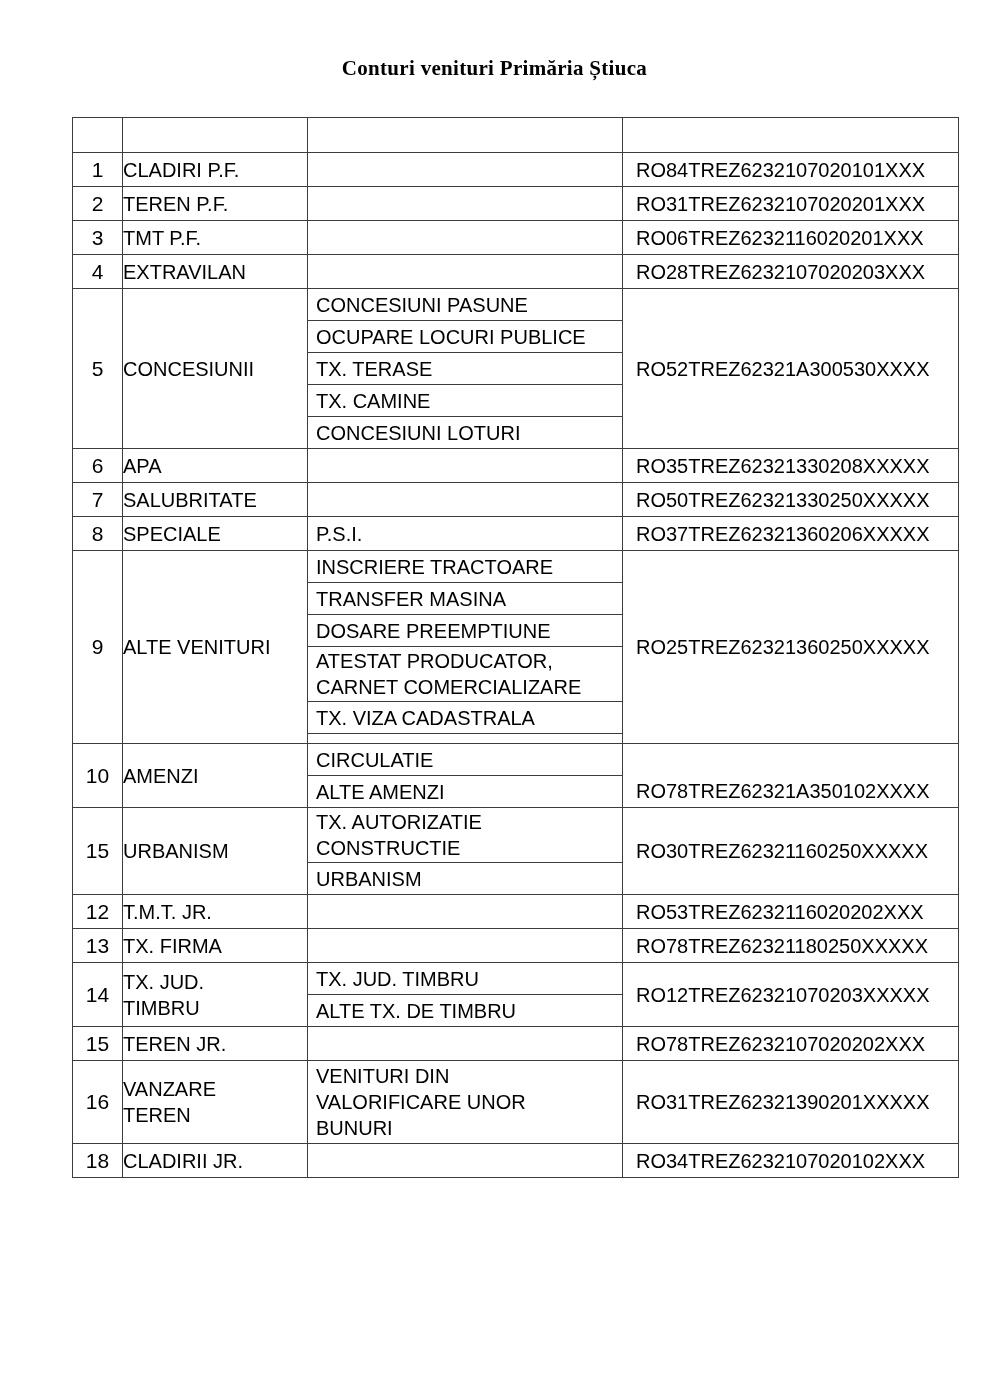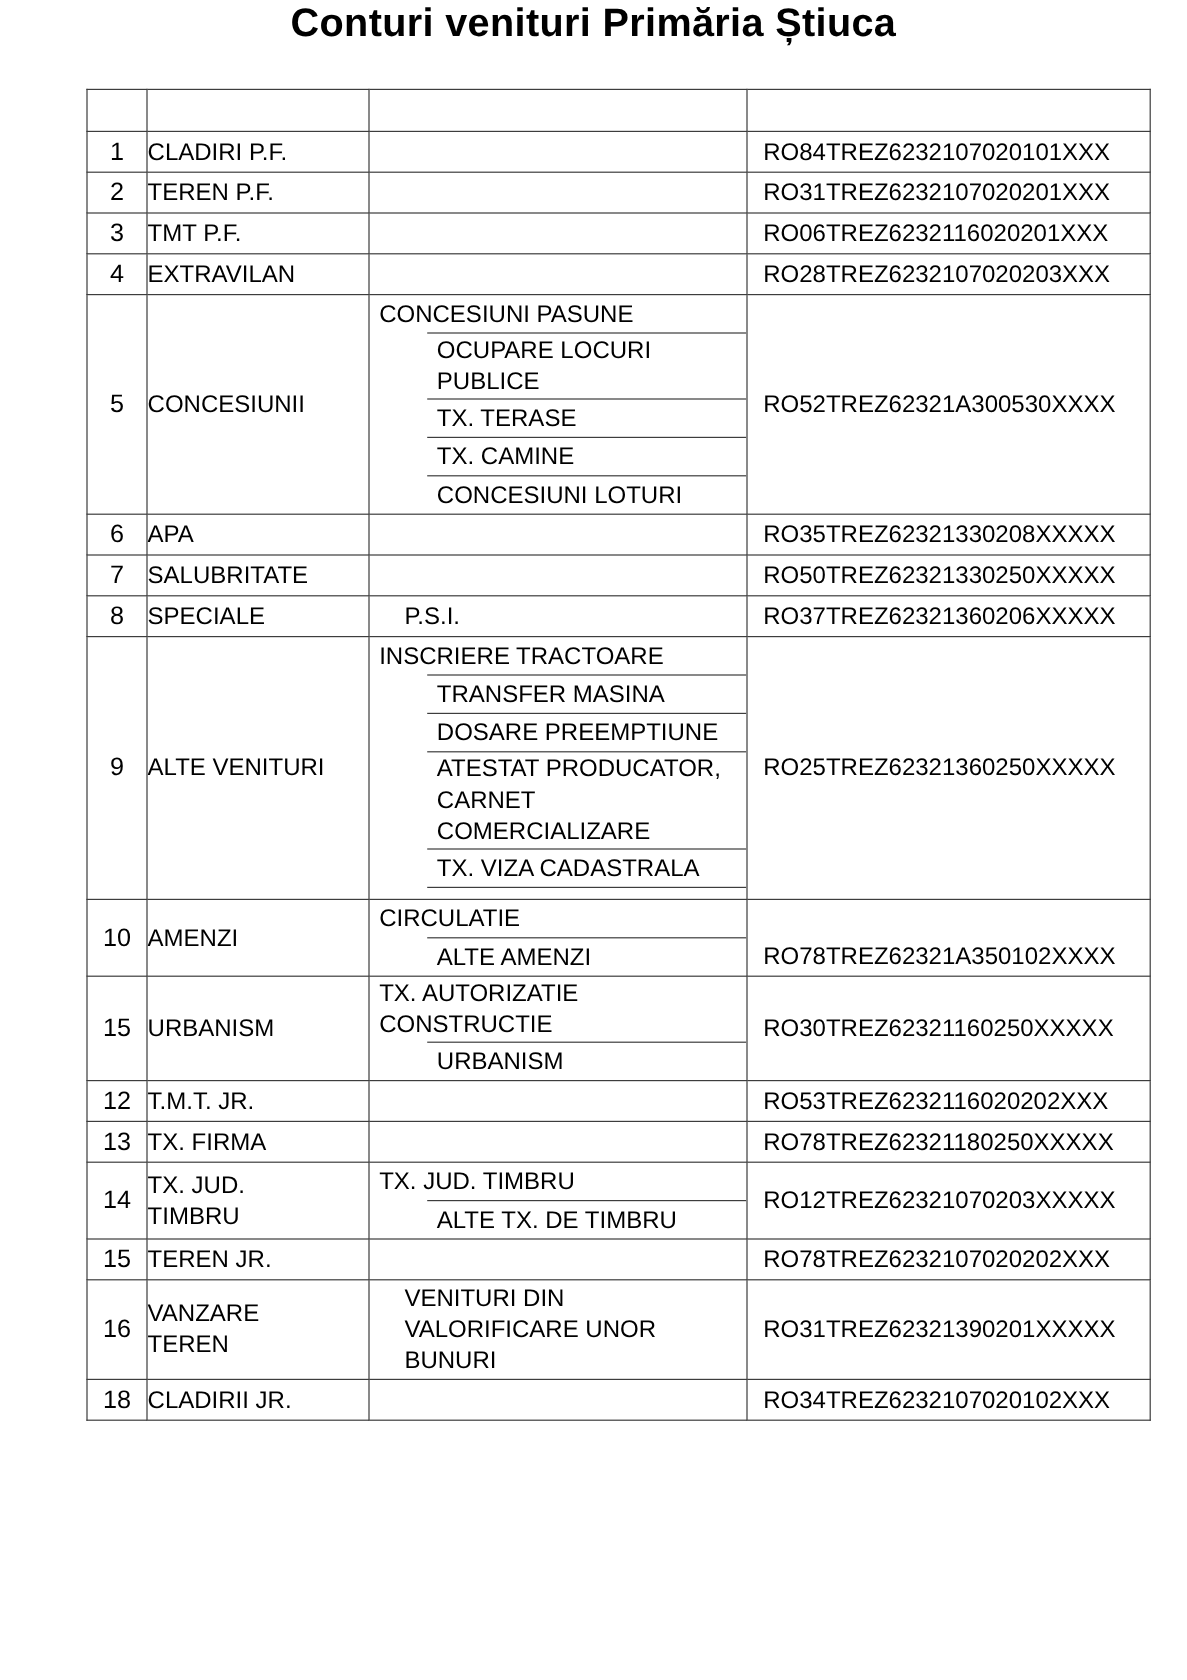--- a/index.html
+++ b/index.html
@@ -9,25 +9,26 @@
   }
   body {
     width: 989px;
     height: 1400px;
     font-family: "Liberation Sans", sans-serif;
     color: #000000;
     position: relative;
     overflow: hidden;
   }
   .page-title {
-    font-family: Liberation Sans, sans-serif;
-    font-size: 33px;
+    font-family: Liberation Serif, serif;
+    font-size: 21px;
     font-weight: bold;
     text-align: center;
     margin: 0;
+    padding-top: 56px;
     padding-bottom: 36px;
     letter-spacing: 0.3px;
   }
   table.accounts-table {
     border-collapse: collapse;
     table-layout: fixed;
     margin-left: 72px;
     width: 886px;
     font-size: 20px;
   }
@@ -59,36 +60,34 @@
   .subs .sub {
     min-height: 29px;
     display: flex;
     align-items: center;
     padding: 1px 6px 1px 8px;
     white-space: pre-line;
     line-height: 26px;
   }
   .subs .sub + .sub {
     border-top: 1px solid #3d3d3d;
-    margin-left: 48px;
   }
   .subs.gap .sub:last-child {
     border-bottom: 1px solid #3d3d3d;
   }
   .subs.gap {
     margin-bottom: 9px;
   }
   .sub.single {
     min-height: 29px;
     display: flex;
     align-items: center;
     padding: 2px 6px 2px 8px;
     white-space: pre-line;
     line-height: 26px;
-    margin-left: 21px;
   }
   td.acct-cell {
     vertical-align: middle;
     padding-left: 13px;
     padding-right: 2px;
     line-height: 24px;
   }
   td.acct-cell.valign-bottom {
     vertical-align: bottom;
     padding-bottom: 4px;

